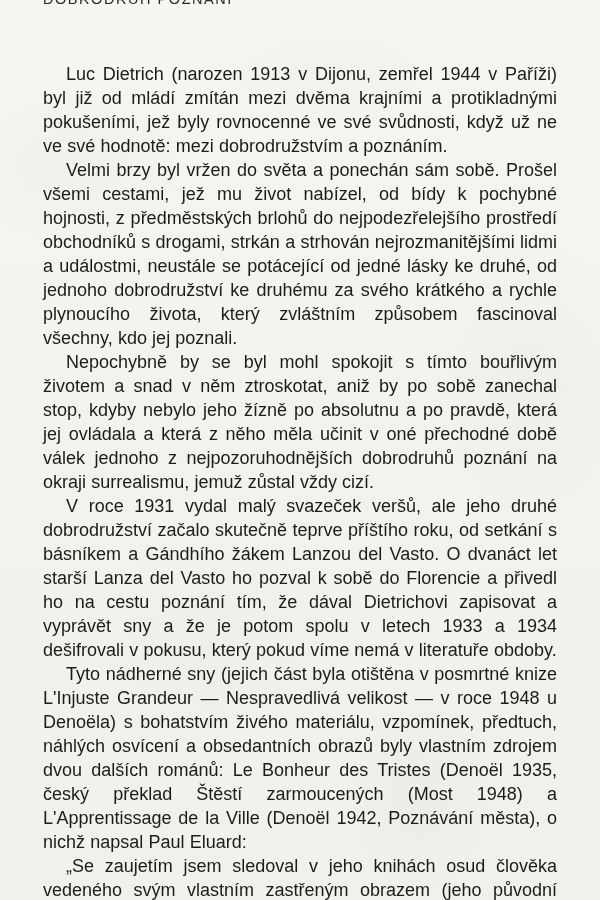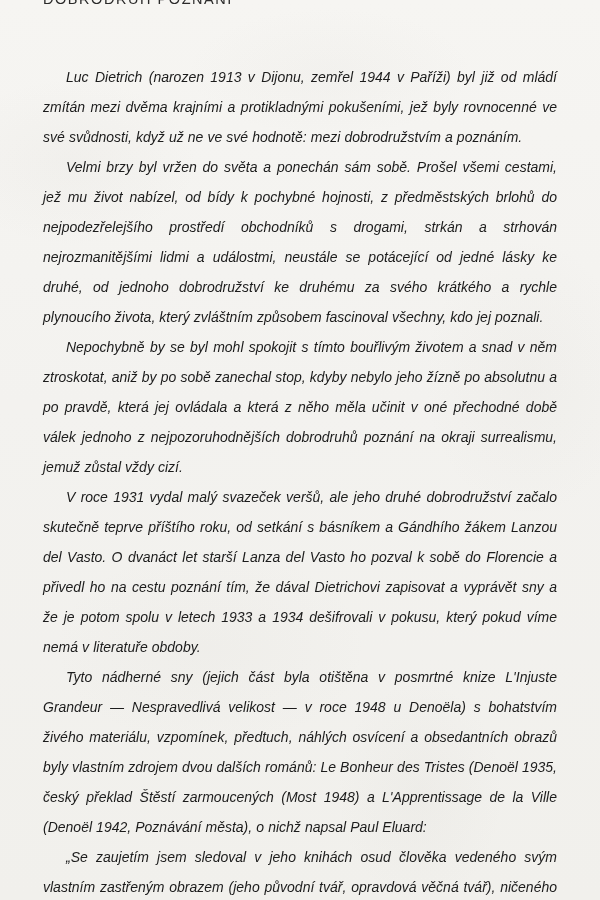--- a/index.html
+++ b/index.html
@@ -52,25 +52,24 @@
     top: 62px;
     left: 43px;
     width: 514px;
   }
 
   p.para {
     margin: 0;
     text-indent: 23px;
     text-align: justify;
     text-justify: inter-word;
-    font-size: 14px;
-    line-height: 30px;
+    font-size: 18px;
+    line-height: 24px;
     color: #1c1c1c;
     word-spacing: 0.2px;
-    font-style: italic;
     -webkit-font-smoothing: antialiased;
   }
 </style>
 </head>
 <body>
 
 <div class="paper-texture"></div>
 
 <div class="page">
 

